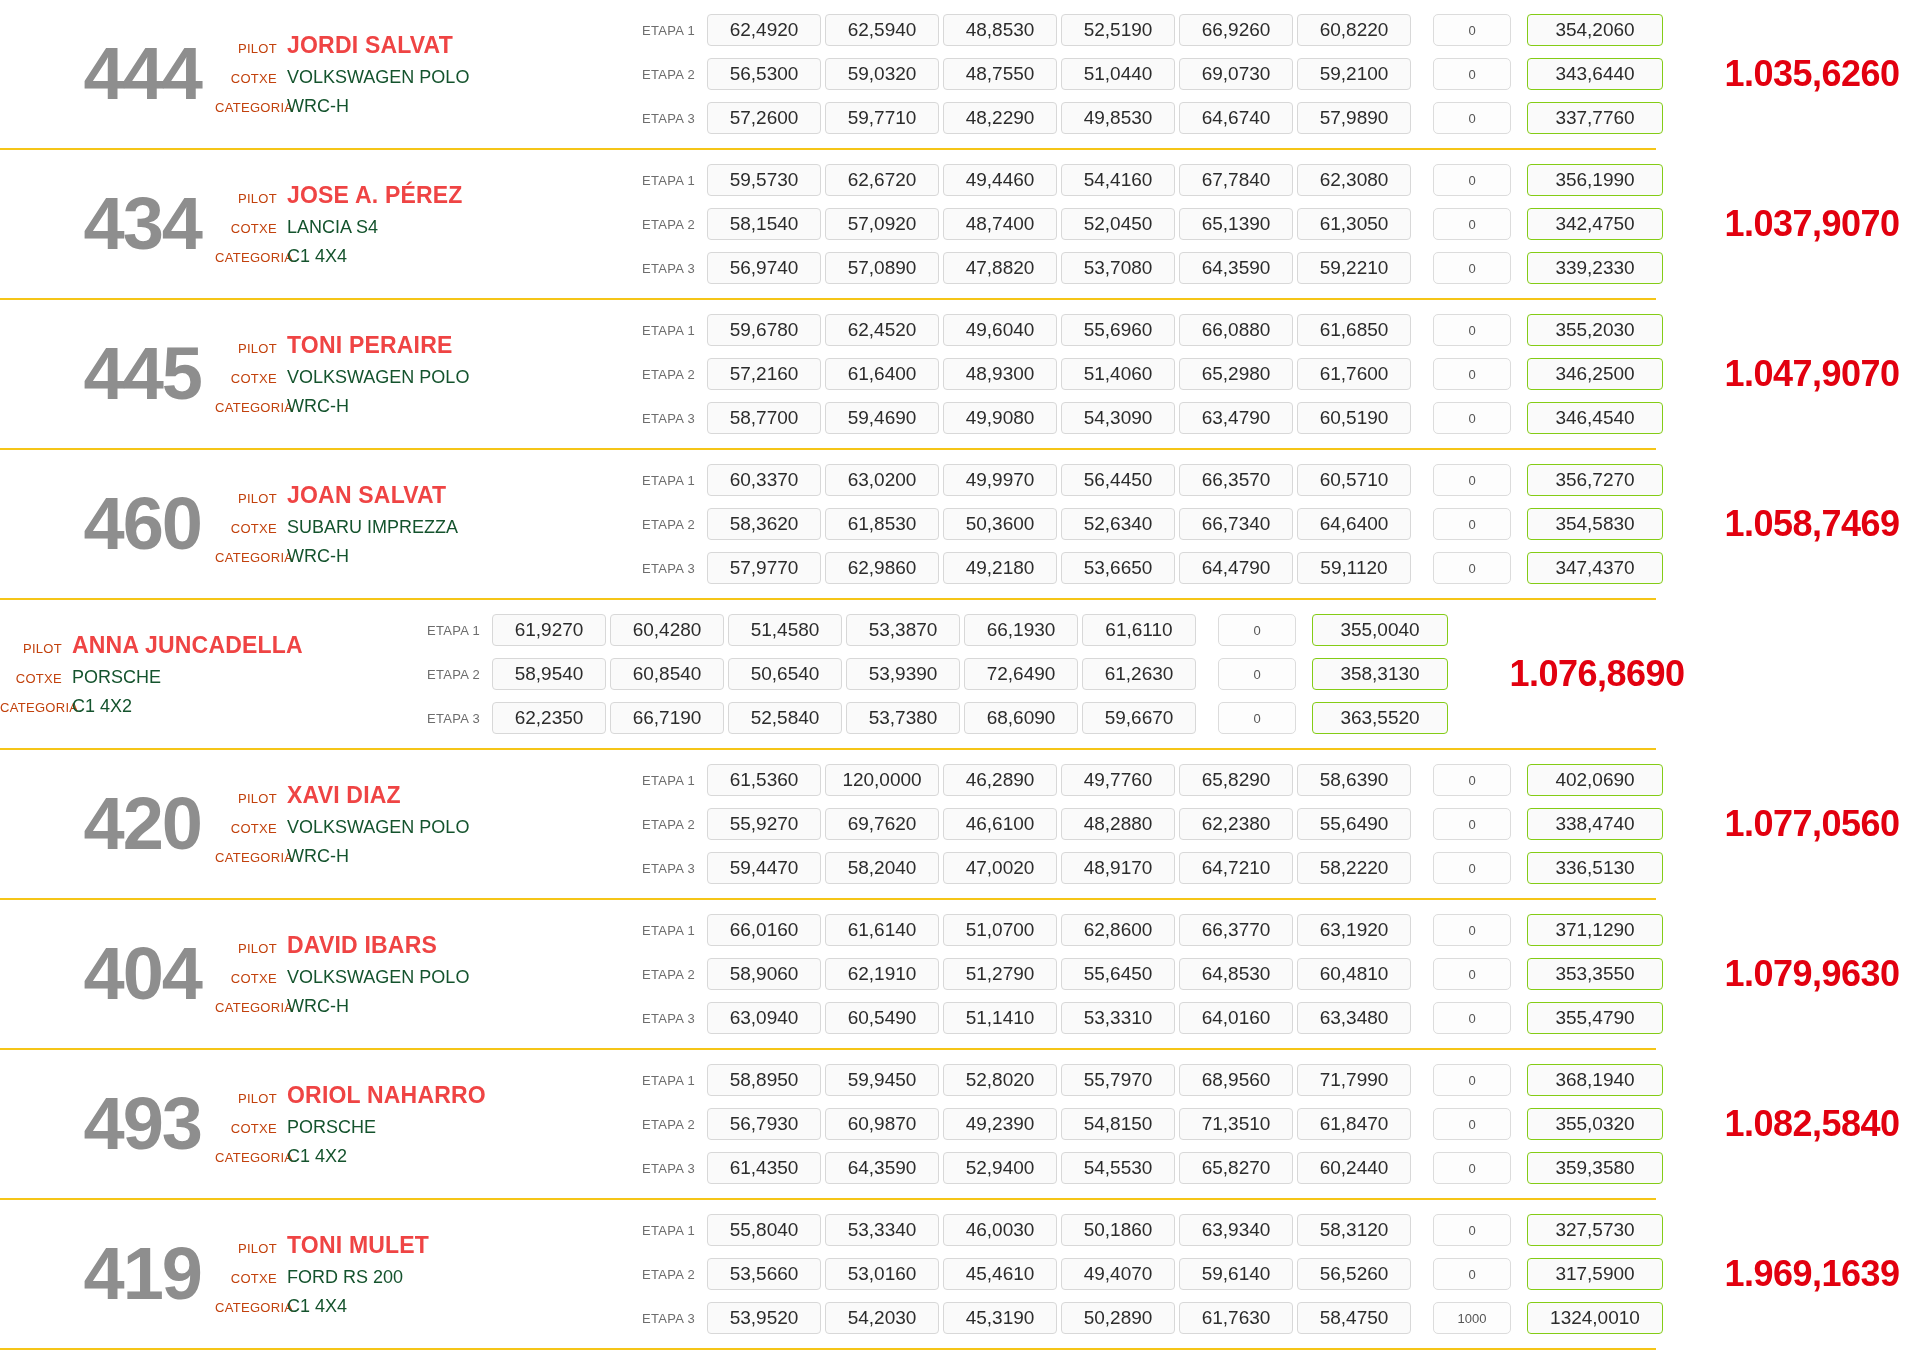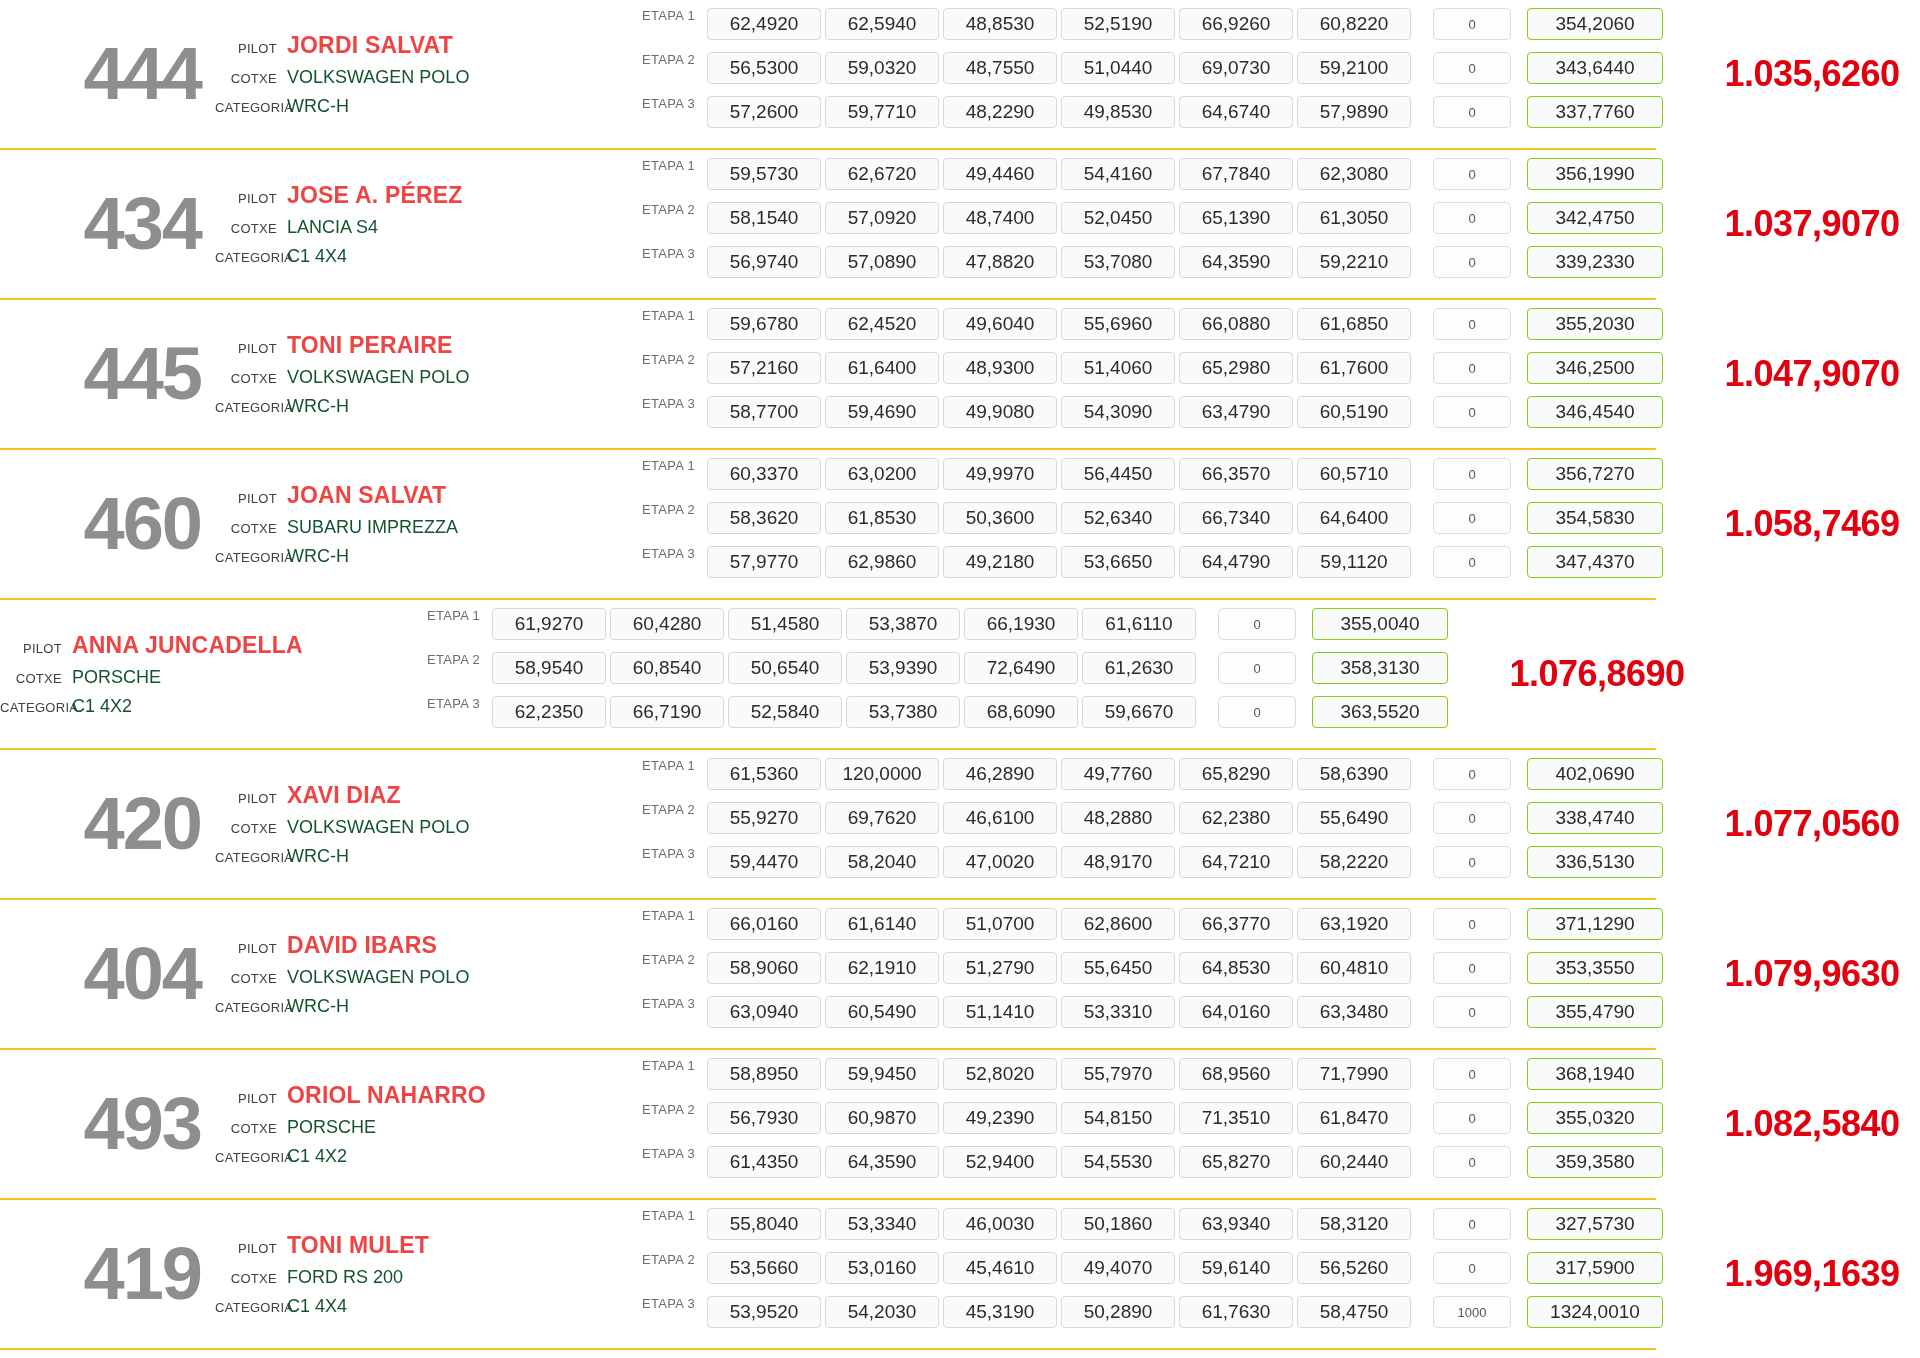--- a/index.html
+++ b/index.html
@@ -52,21 +52,21 @@
   .info-row {
     display: flex;
     align-items: baseline;
   }
   .info-label {
     width: 72px;
     min-width: 72px;
     text-align: right;
     padding-right: 10px;
     font-size: 13px;
-    color: #404040;
+    color: #c2410c;
     letter-spacing: .3px;
   }
   .info-value-pilot {
     font-size: 23px;
     font-weight: bold;
     color: #ef4444;
     letter-spacing: .2px;
   }
   .info-value {
     font-size: 18px;
@@ -76,21 +76,21 @@
   
   .times-cell {
     flex: 1;
     display: flex;
     flex-direction: column;
     justify-content: center;
     padding: 8px 0;
   }
   .stage-row {
     display: flex;
-    align-items: flex-start;
+    align-items: center;
     height: 44px;
   }
   .stage-label {
     width: 72px;
     min-width: 72px;
     text-align: right;
     padding-right: 12px;
     font-size: 13px;
     color: #6d6d6d;
     letter-spacing: .3px;

